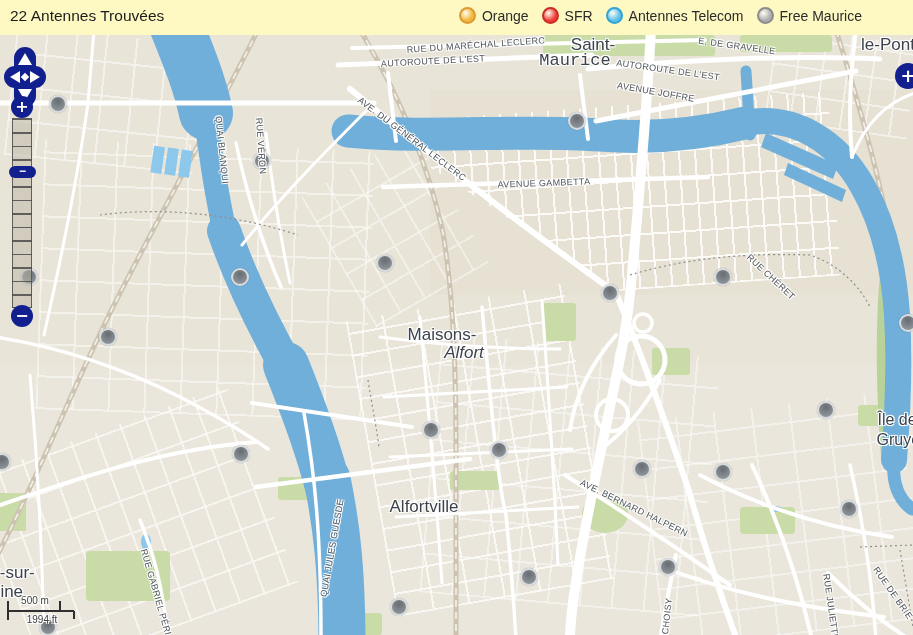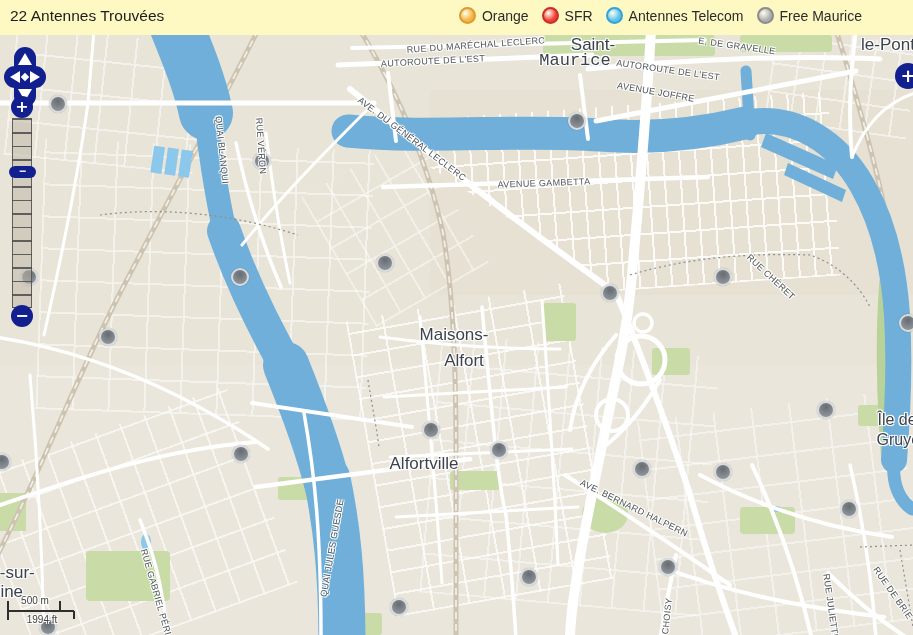--- a/index.html
+++ b/index.html
@@ -231,23 +231,23 @@
     <div class="marker" style="left: -7px; top: 453px;"></div>
     <div class="marker" style="left: 49px; top: 95px;"></div>
     <div class="marker" style="left: 20px; top: 268px;"></div>
     <div class="marker" style="left: 253px; top: 152px;"></div>
   </div>
 <div id="labels">
   <span class="scale-label" style="left:35px;top:600px">500 m</span>
   <span class="scale-label" style="left:42px;top:619px">1994 ft</span>
 <span class="city-label" style="left: 593px; top: 45px;">Saint-</span>
     <span class="city-label" style="left: 575px; top: 60px; font-family: Liberation Mono, monospace;">Maurice</span>
-    <span class="city-label" style="left: 454px; top: 335px; text-align: right;">Maisons-</span>
-    <span class="city-label" style="left: 464px; top: 361px;">Alfort</span>
-    <span class="city-label" style="left: 424px; top: 464px;">Alfortville</span>
+    <span class="city-label" style="left: 442px; top: 335px; text-align: right;">Maisons-</span>
+    <span class="city-label" style="left: 464px; top: 353px; font-style: italic;">Alfort</span>
+    <span class="city-label" style="left: 424px; top: 507px;">Alfortville</span>
     <span class="city-label" style="left: 878px; top: 45px; padding-left: 20px;">le-Pont</span>
     <span class="city-label" style="left: 13px; top: 573px;">y-sur-</span>
     <span class="city-label" style="left: 7px; top: 592px;">eine</span>
     <span class="city-label" style="left: 897px; top: 420px; font-size: 16px;">Île de</span>
     <span class="city-label" style="left: 901px; top: 440px; font-size: 16px;">Gruyèr</span>
     <span class="street-label" style="left: 476px; top: 45px; transform: translate(-50%, -50%) rotate(-4deg);">RUE DU MARÉCHAL LECLERC</span>
     <span class="street-label" style="left: 433px; top: 61px; transform: translate(-50%, -50%) rotate(-3deg);">AUTOROUTE DE L'EST</span>
     <span class="street-label" style="left: 668px; top: 70px; transform: translate(-50%, -50%) rotate(8deg);">AUTOROUTE DE L'EST</span>
     <span class="street-label" style="left: 656px; top: 92px; transform: translate(-50%, -50%) rotate(10deg);">AVENUE JOFFRE</span>
     <span class="street-label" style="left: 737px; top: 46px; transform: translate(-50%, -50%) rotate(8deg);">E. DE GRAVELLE</span>

